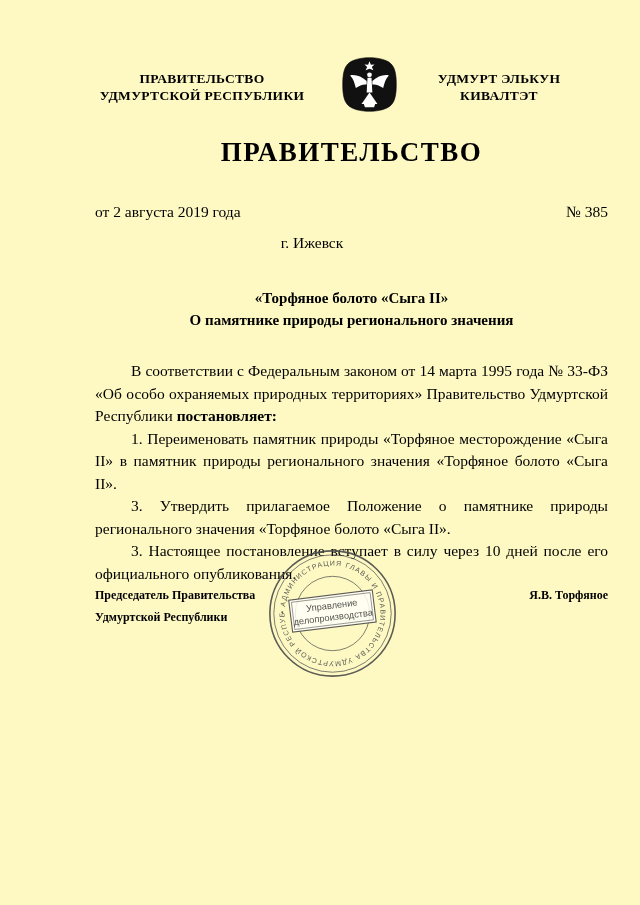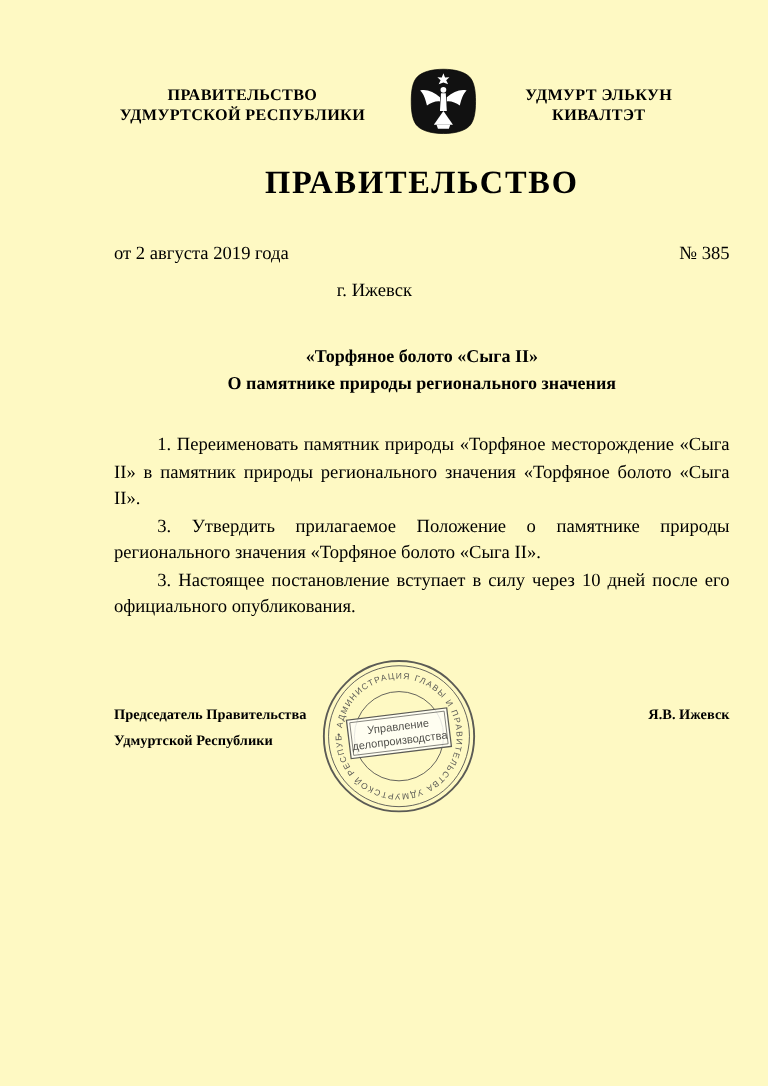--- a/index.html
+++ b/index.html
@@ -153,31 +153,32 @@
   </div>
 
   <div class="city-line">г. Ижевск</div>
 
   <div class="subject">
     <div>«Торфяное болото «Сыга II»</div>
     <div>О памятнике природы регионального значения</div>
   </div>
 
   <div class="body-text">
+    <p><span>В соответствии с Федеральным законом от 14 марта 1995 года № 33-ФЗ «Об особо охраняемых природных территориях» Правительство Удмуртской Республики </span><span class="b">постановляет:</span></p>
     <p>1. Переименовать памятник природы «Торфяное месторождение «Сыга II» в памятник природы регионального значения «Торфяное болото «Сыга II».</p>
     <p>3. Утвердить прилагаемое Положение о памятнике природы регионального значения «Торфяное болото «Сыга II».</p>
     <p>3. Настоящее постановление вступает в силу через 10 дней после его официального опубликования.</p>
   </div>
 
   <div class="signature-row">
     <div class="sig-position">
       <div>Председатель Правительства</div>
       <div>Удмуртской Республики</div>
     </div>
-    <div class="sig-name">Я.В. Ижевск</div>
+    <div class="sig-name">Я.В. Торфяное</div>
   </div>
 
   <div class="stamp">
     <svg viewBox="0 0 140 140" xmlns="http://www.w3.org/2000/svg" xmlns:xlink="http://www.w3.org/1999/xlink" aria-hidden="true">
       <circle cx="70" cy="70" r="64" fill="none" stroke="#4a4a4a" stroke-width="1.6"></circle>
       <circle cx="70" cy="70" r="60" fill="none" stroke="#4a4a4a" stroke-width="0.8"></circle>
       <circle cx="70" cy="70" r="38" fill="none" stroke="#4a4a4a" stroke-width="0.8"></circle>
       <defs>
         <path id="rimPath" d="M70,70 m-49,0 a49,49 0 1,1 98,0 a49,49 0 1,1 -98,0"></path>
       </defs>

